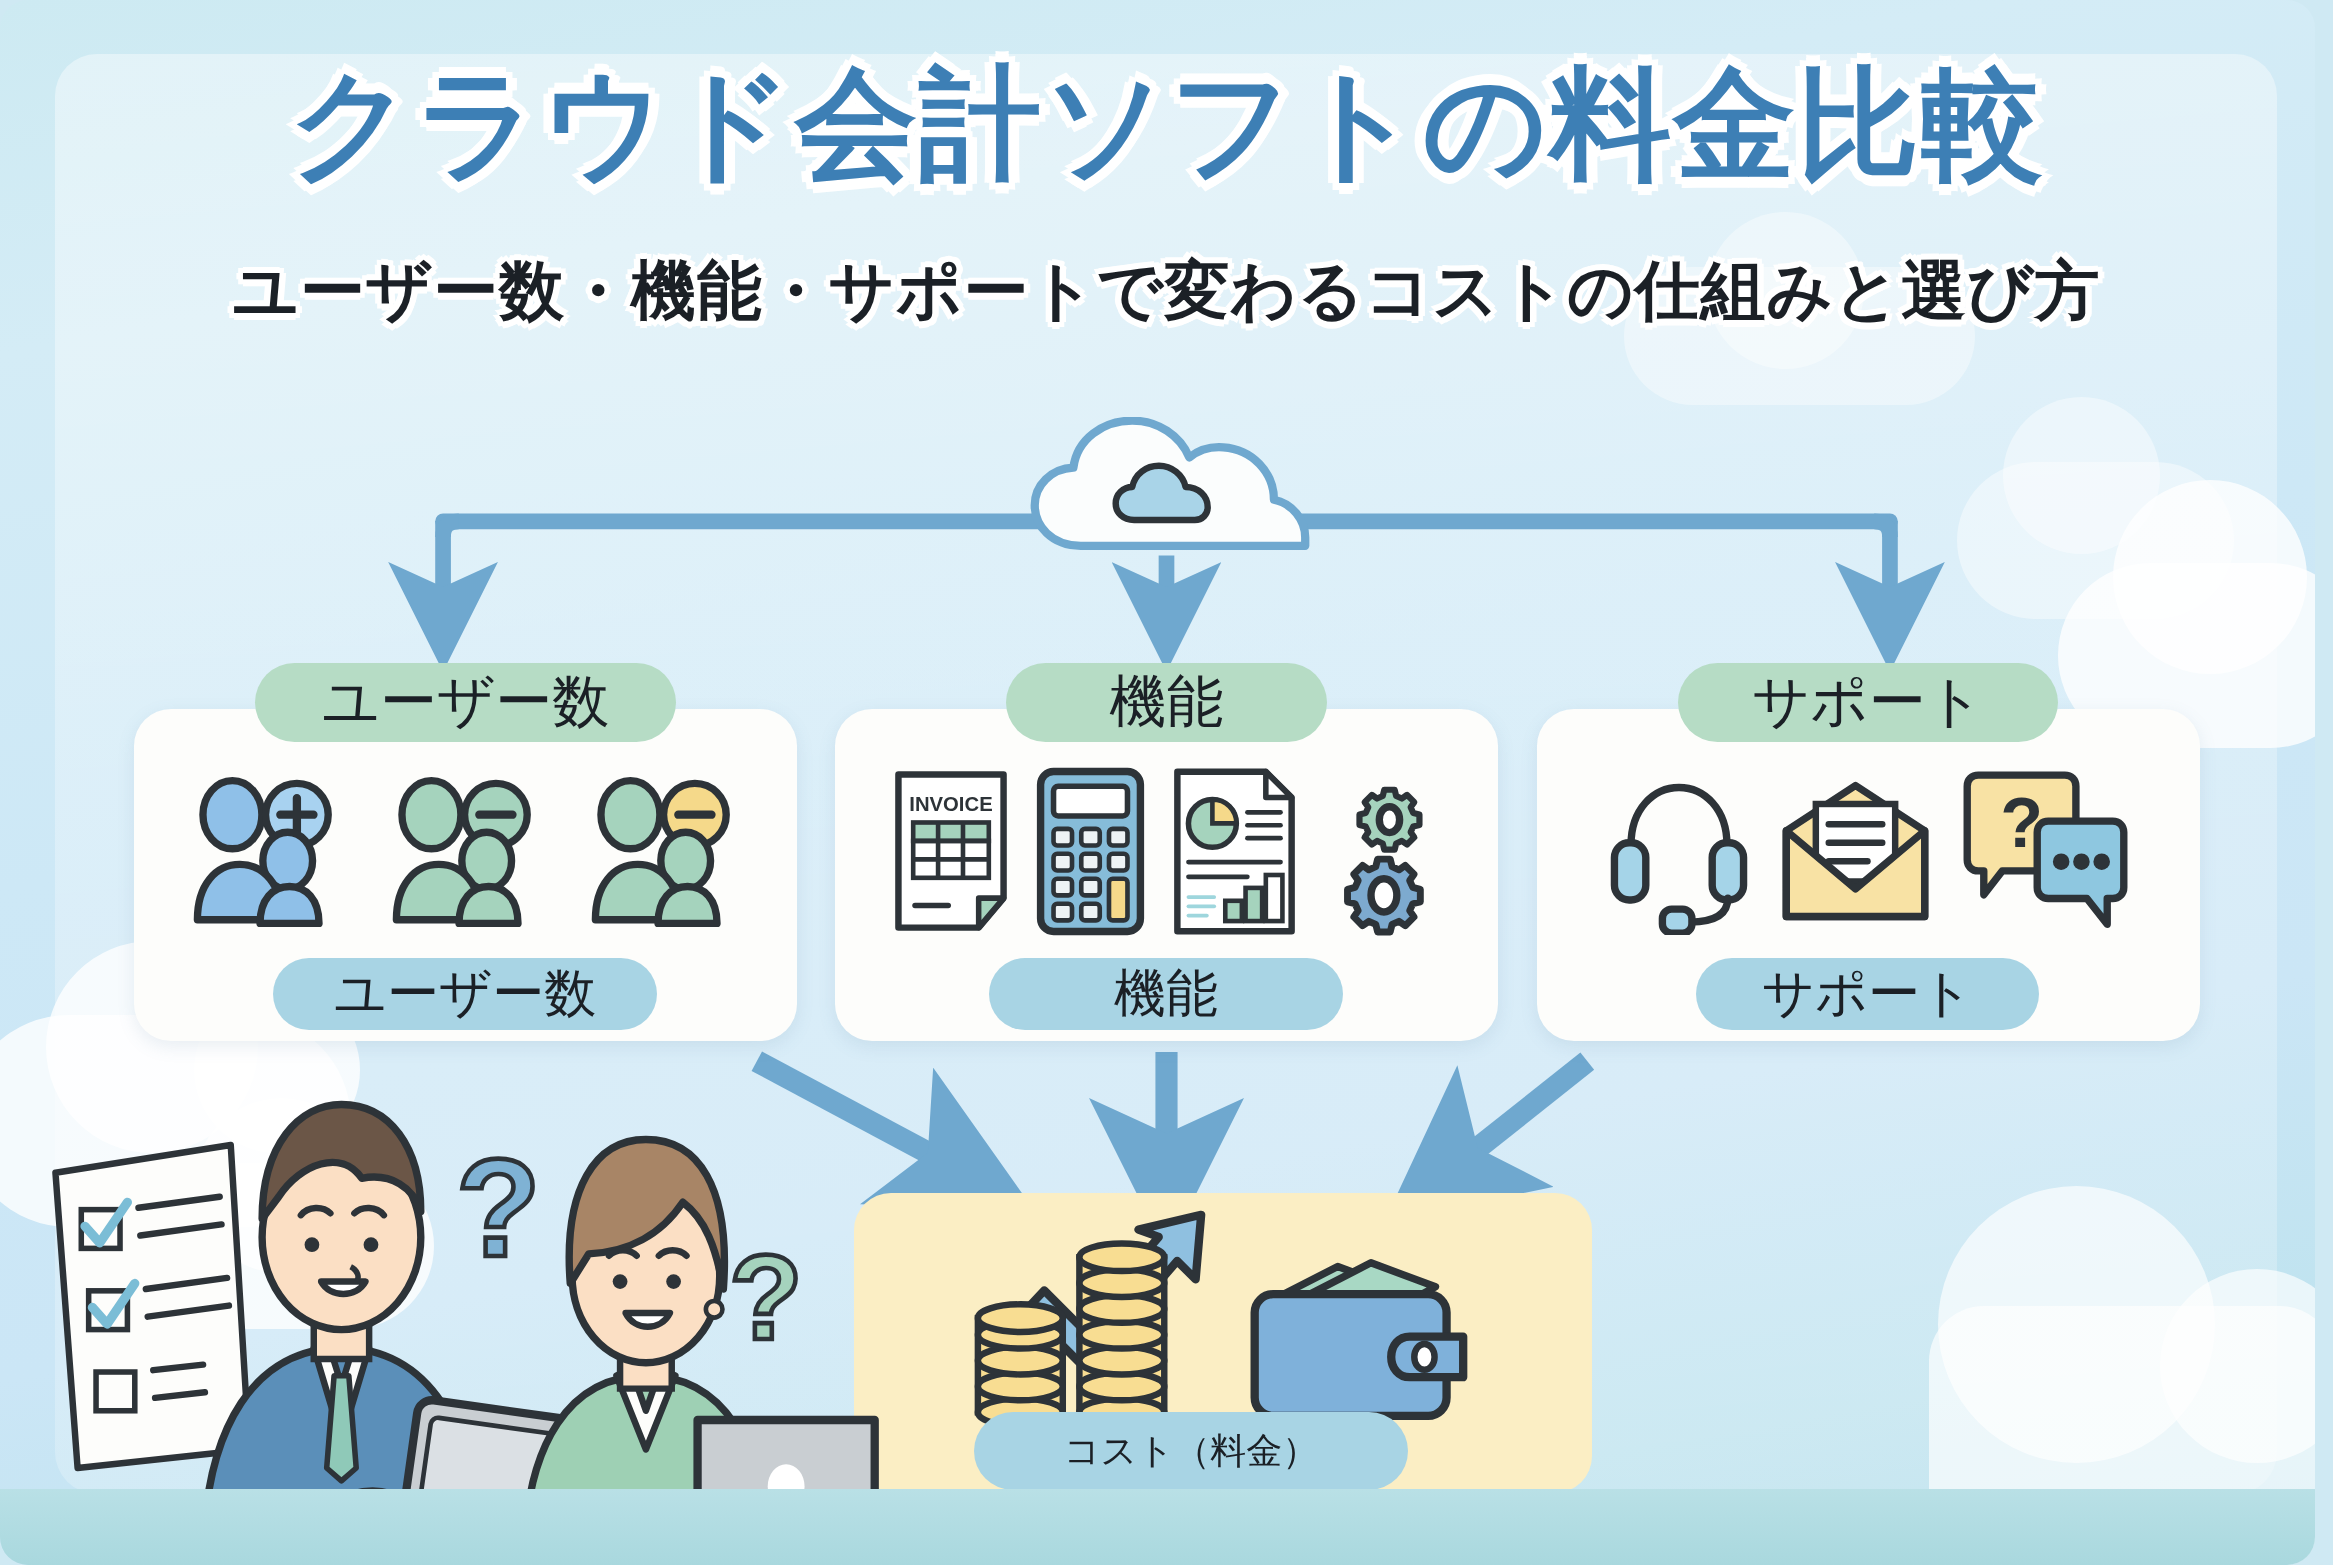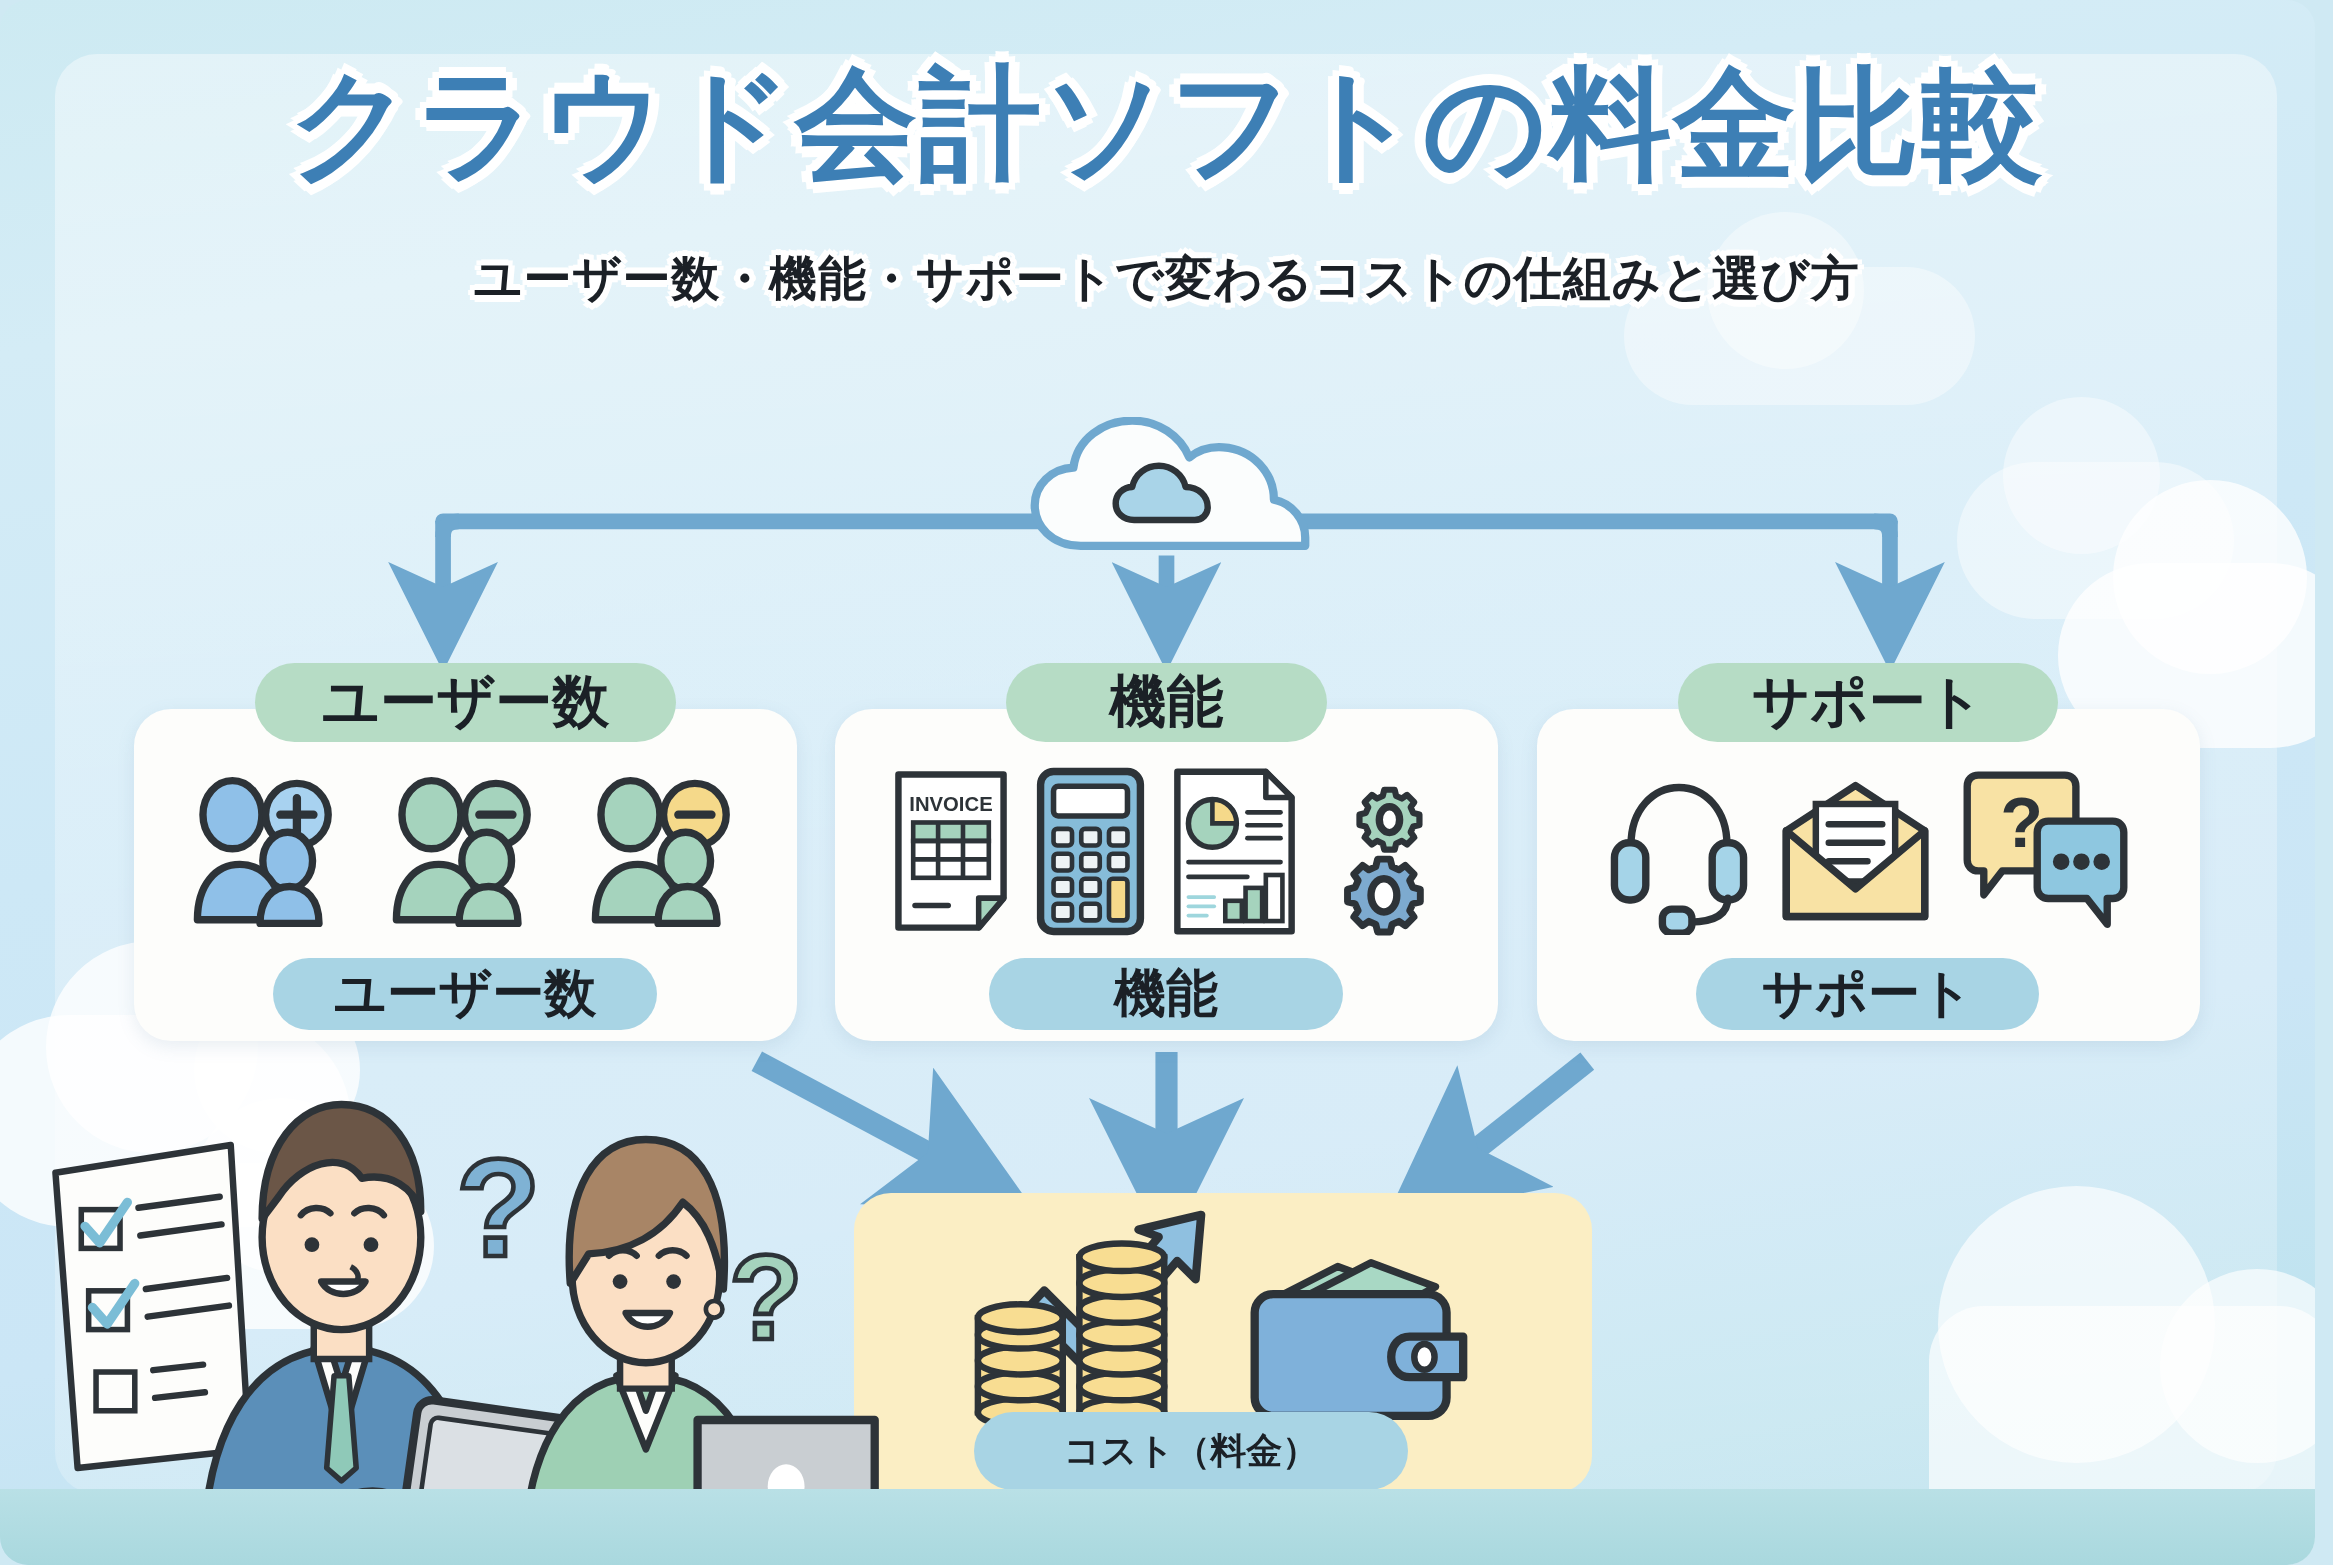--- a/index.html
+++ b/index.html
@@ -23,34 +23,34 @@
   .dc-wrap{position:absolute;}
   
   .title{position:absolute;left:0;top:44px;width:2333px;text-align:center;
     font-size:122px;font-weight:bold;letter-spacing:1.8px;color:#3d7fb5;
     text-shadow:
       -8.3px 0 0 #fff, 8.3px 0 0 #fff, 0 -8.3px 0 #fff, 0 8.3px 0 #fff,
       -6.5px -6.5px 0 #fff, 6.5px -6.5px 0 #fff, -6.5px 6.5px 0 #fff, 6.5px 6.5px 0 #fff,
       -11px 0 0 #fff, 11px 0 0 #fff, 0 11px 0 #fff, 0 -11px 0 #fff;
   }
   .subtitle{position:absolute;left:0;top:247px;width:2333px;text-align:center;
-    font-size:48px;font-weight:bold;color:#1b2026;letter-spacing:0.9px;
+    font-size:65px;font-weight:bold;color:#1b2026;letter-spacing:0.9px;
     text-shadow:-6.5px 0 0 #fff,6.5px 0 0 #fff,0 -6.5px 0 #fff,0 6.5px 0 #fff,
       -4.6px -4.6px 0 #fff,4.6px -4.6px 0 #fff,-4.6px 4.6px 0 #fff,4.6px 4.6px 0 #fff;
   }
   
   .cloudnode{position:absolute;left:1023px;top:417px;width:305px;height:138px;}
   
   svg.conn{position:absolute;left:0;top:0;width:2333px;height:1565px;pointer-events:none;}
   
   .card{position:absolute;top:709px;width:663px;height:332px;background:#fdfdfb;
     border-radius:37px;box-shadow:0 5.5px 16.6px rgba(90,130,160,.13);}
   #card-1{left:134px;} #card-2{left:835px;} #card-3{left:1537px;}
   .pill{position:absolute;display:flex;align-items:center;justify-content:center;
-    font-weight:bold;color:#1b2026;border-radius:922px;white-space:nowrap;}
+    font-weight:normal;color:#1b2026;border-radius:922px;white-space:nowrap;}
   .pill-top{height:79px;top:663px;font-size:57px;background:#b6dcc5;}
   .pill-bot{height:72px;top:958px;font-size:52px;background:#a8d4e4;}
   #pt-1{left:255px;width:421px;} #pb-1{left:273px;width:384px;}
   #pt-2{left:1006px;width:321px;} #pb-2{left:989px;width:354px;}
   #pt-3{left:1678px;width:380px;} #pb-3{left:1696px;width:343px;}
   .icons{position:absolute;top:764px;height:175px;display:flex;align-items:center;
     justify-content:center;gap:24px;}
   #ic-1{left:134px;width:663px;} #ic-2{left:835px;width:663px;} #ic-3{left:1537px;width:663px;}
   
   .costpanel{position:absolute;left:854px;top:1193px;width:738px;height:300px;

